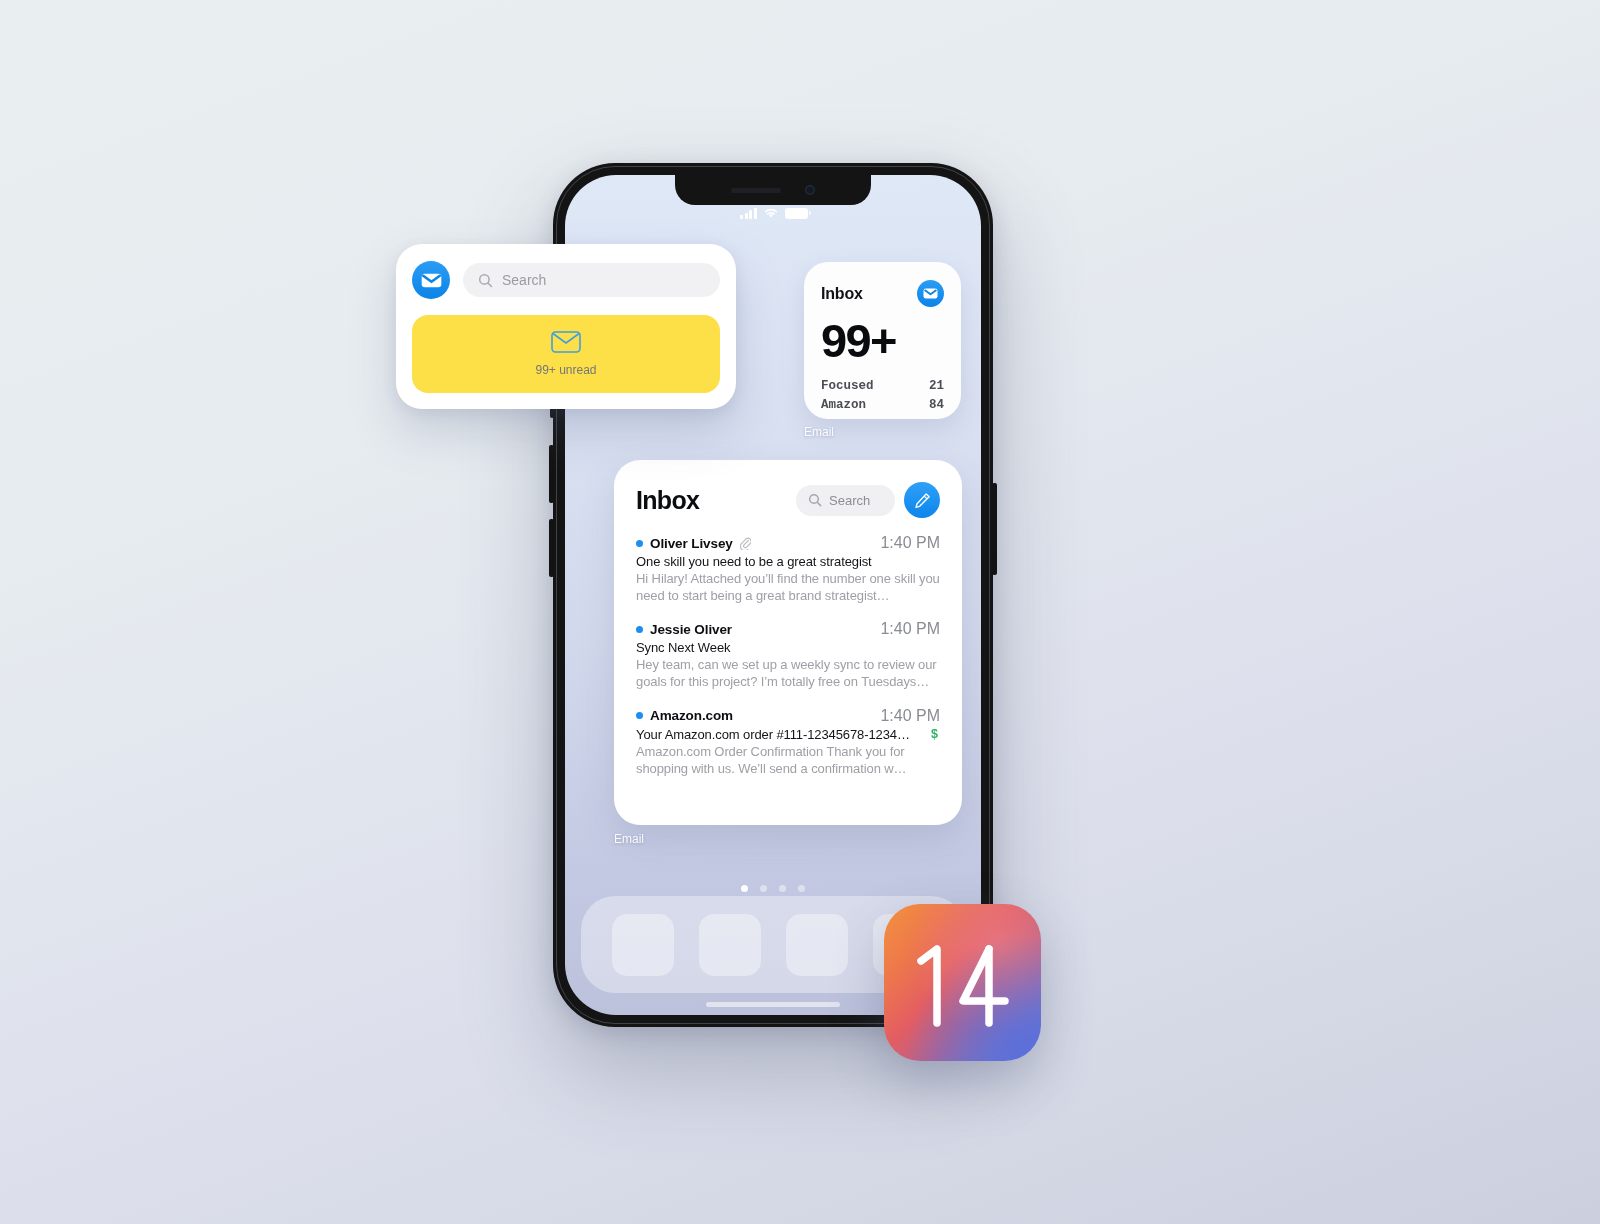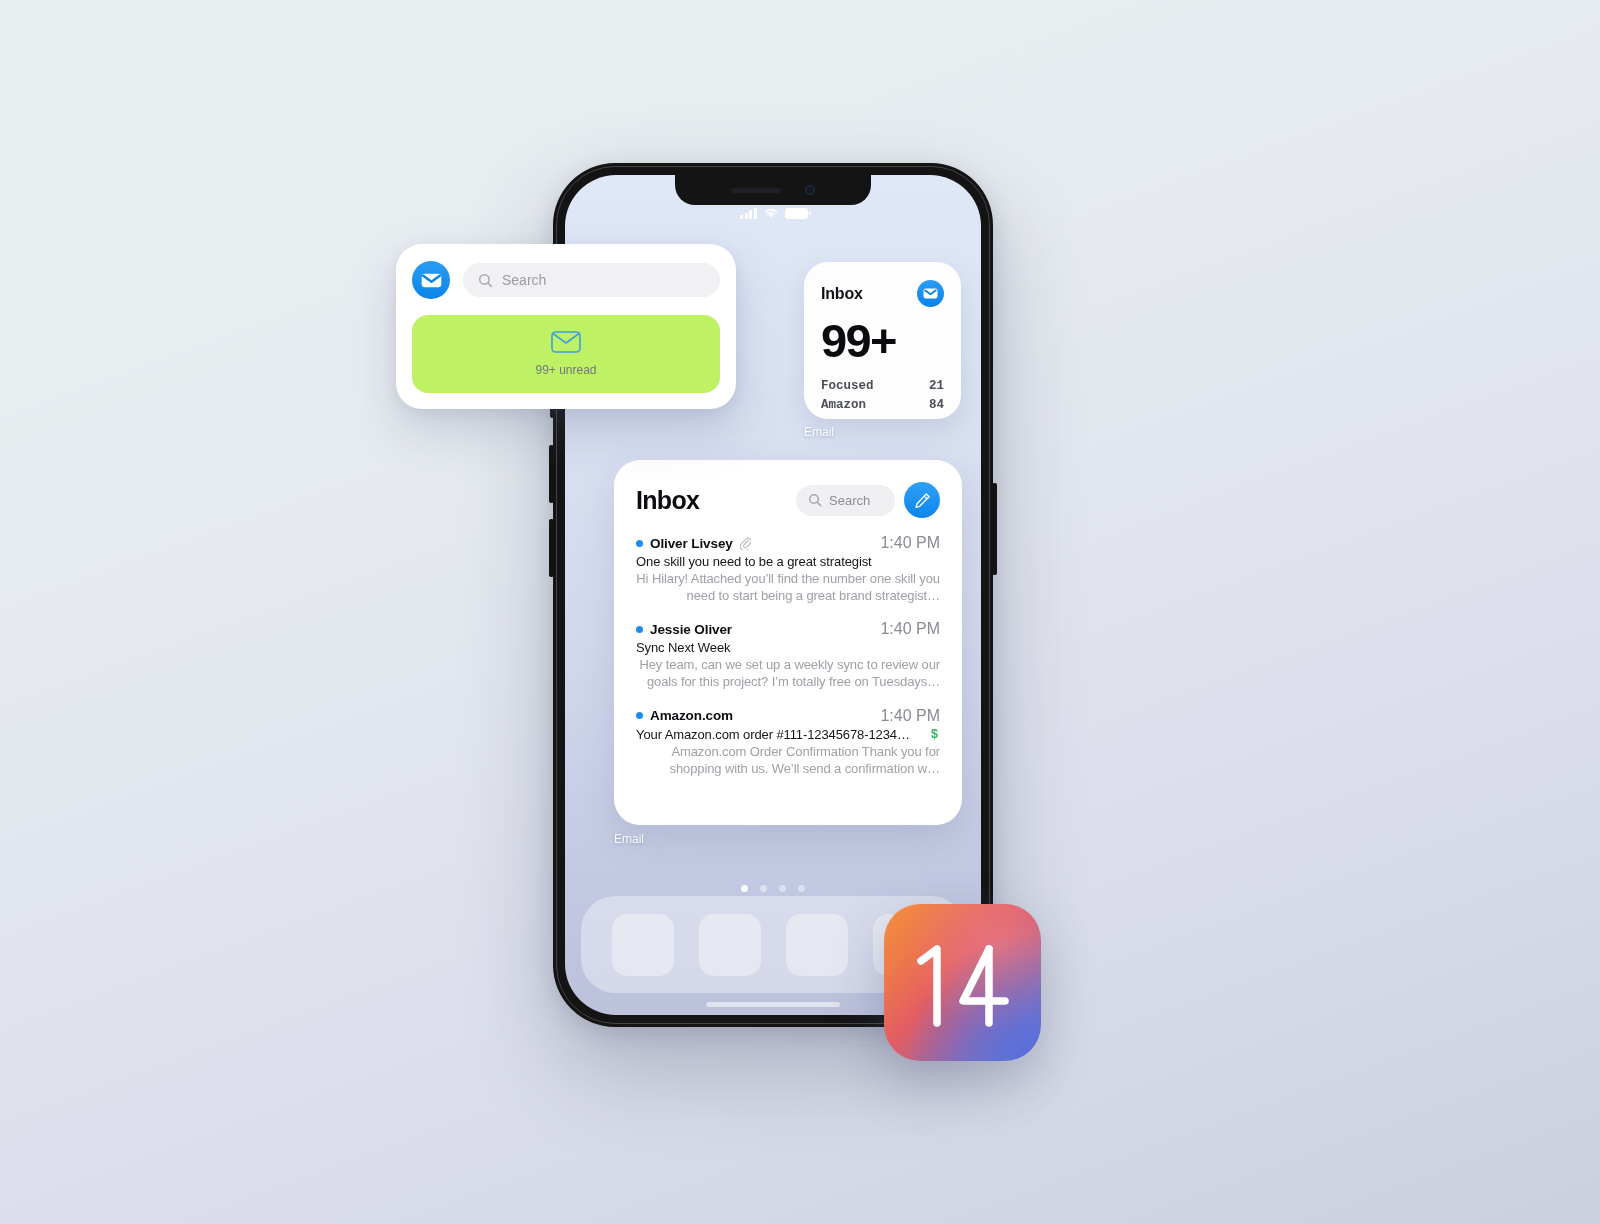--- a/index.html
+++ b/index.html
@@ -287,21 +287,20 @@
     font-weight: bold;
     flex: none;
     margin-right: 2px;
   }
   .mi-preview {
     font-size: 13px;
     color: #9ea0a6;
     line-height: 1.32;
     letter-spacing: -.1px;
     margin-top: 1px;
-    text-align: right;
   }
 
   
   .page-dots {
     position: absolute;
     left: 0; right: 0;
     top: 710px;
     display: flex;
     justify-content: center;
     gap: 12px;
@@ -386,21 +385,21 @@
 
   .fw-tiles {
     display: flex;
     gap: 16px;
     margin-top: 16px;
   }
   .fw-tile {
     flex: 1;
     height: 78px;
     border-radius: 16px;
-    background: #bef264;
+    background: #fde047;
     display: flex;
     flex-direction: column;
     align-items: center;
     justify-content: center;
     gap: 10px;
   }
   .fw-tile .cap {
     font-size: 12px;
     color: #74767d;
   }

